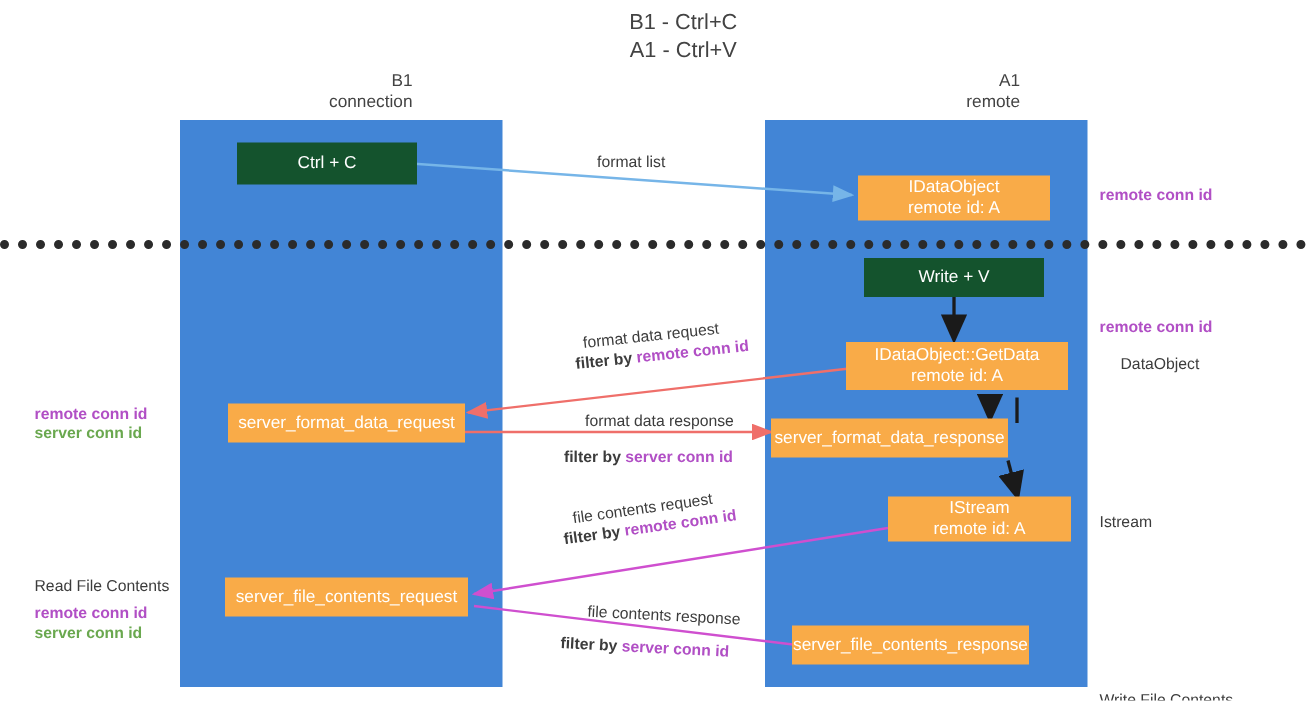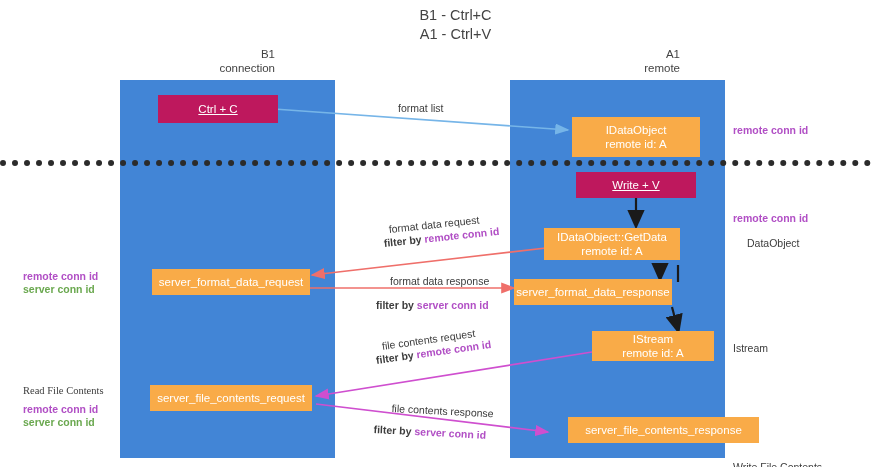--- a/index.html
+++ b/index.html
@@ -26,21 +26,21 @@
     color:#434343;line-height:14px;white-space:pre-line;
   }
 
   .box{
     position:absolute;box-sizing:border-box;
     display:flex;flex-direction:column;
     align-items:center;justify-content:center;
     text-align:center;color:#ffffff;font-size:11.5px;
     line-height:14px;
   }
-  .box.green{background:#be185d;text-decoration:underline;}
+  .box.green{background:#14532d;}
   .box.orange{background:#f9ab48;}
   .box .l2{font-size:11.5px;}
 
   .divider{
     position:absolute;left:0;right:0;top:160px;height:0;
     border-top:6px dotted #2b2b2b;
   }
 
   .lbl{
     position:absolute;font-size:10.5px;color:#3c3c3c;
@@ -49,21 +49,21 @@
   .lbl .purple{color:#b14fc5;font-weight:bold;}
   .lbl.bold{font-weight:bold;}
   .lbl.rot{transform-origin:left top;}
 
   .sidelbl{
     position:absolute;font-size:10.5px;line-height:14px;
     white-space:nowrap;
   }
   .sidelbl.purple{color:#b14fc5;font-weight:bold;}
   .sidelbl.green{color:#6aa84f;font-weight:bold;}
-  .sidelbl.plain{color:#3c3c3c;font-family:Liberation Serif, serif;}
+  .sidelbl.plain{color:#3c3c3c;}
   .sidelbl.right{color:#3c3c3c;}
 
   svg.arrows{position:absolute;left:0;top:0;width:871px;height:467px;
     pointer-events:none;overflow:visible;}
 </style>
 </head>
 <body>
 
 <div id="stage">
 
@@ -118,44 +118,44 @@
   </div>
 
   <div class="box orange" style="left:150px;top:385px;width:162px;height:26px;">
     <span>server_file_contents_request</span>
   </div>
 
   <div class="box orange" style="left:152px;top:269px;width:158px;height:26px;">
     <span>server_format_data_request</span>
   </div>
 
-  <div class="box orange" style="left:572px;top:117px;width:128px;height:40px;">
+  <div class="box orange" style="left:572px;top:117px;width:128px;height:30px;">
     <span>IDataObject</span>
     <span class="l2">remote id: A</span>
   </div>
 
   <div class="box green" style="left:576px;top:172px;width:120px;height:26px;">
     <span>Write + V</span>
   </div>
 
-  <div class="box orange" style="left:544px;top:228px;width:136px;height:32px;justify-content:center;">
+  <div class="box orange" style="left:564px;top:228px;width:148px;height:32px;justify-content:center;">
     <span>IDataObject::GetData</span>
     <span class="l2">remote id: A</span>
   </div>
 
   <div class="box orange" style="left:514px;top:279px;width:158px;height:26px;">
     <span>server_format_data_response</span>
   </div>
 
   <div class="box orange" style="left:592px;top:331px;width:122px;height:30px;">
     <span>IStream</span>
     <span class="l2">remote id: A</span>
   </div>
 
-  <div class="box orange" style="left:568px;top:417px;width:191px;height:26px;">
+  <div class="box orange" style="left:528px;top:417px;width:158px;height:26px;">
     <span>server_file_contents_response</span>
   </div>
 
   <div class="lbl" style="left:398px;top:101px;">format list</div>
 
   <div class="lbl rot" style="left:388px;top:222px;transform:rotate(-6deg);">format data request</div>
   <div class="lbl rot bold" style="left:383px;top:236px;transform:rotate(-6deg);">
     <span>filter by </span><span class="purple">remote conn id</span>
   </div>
 

